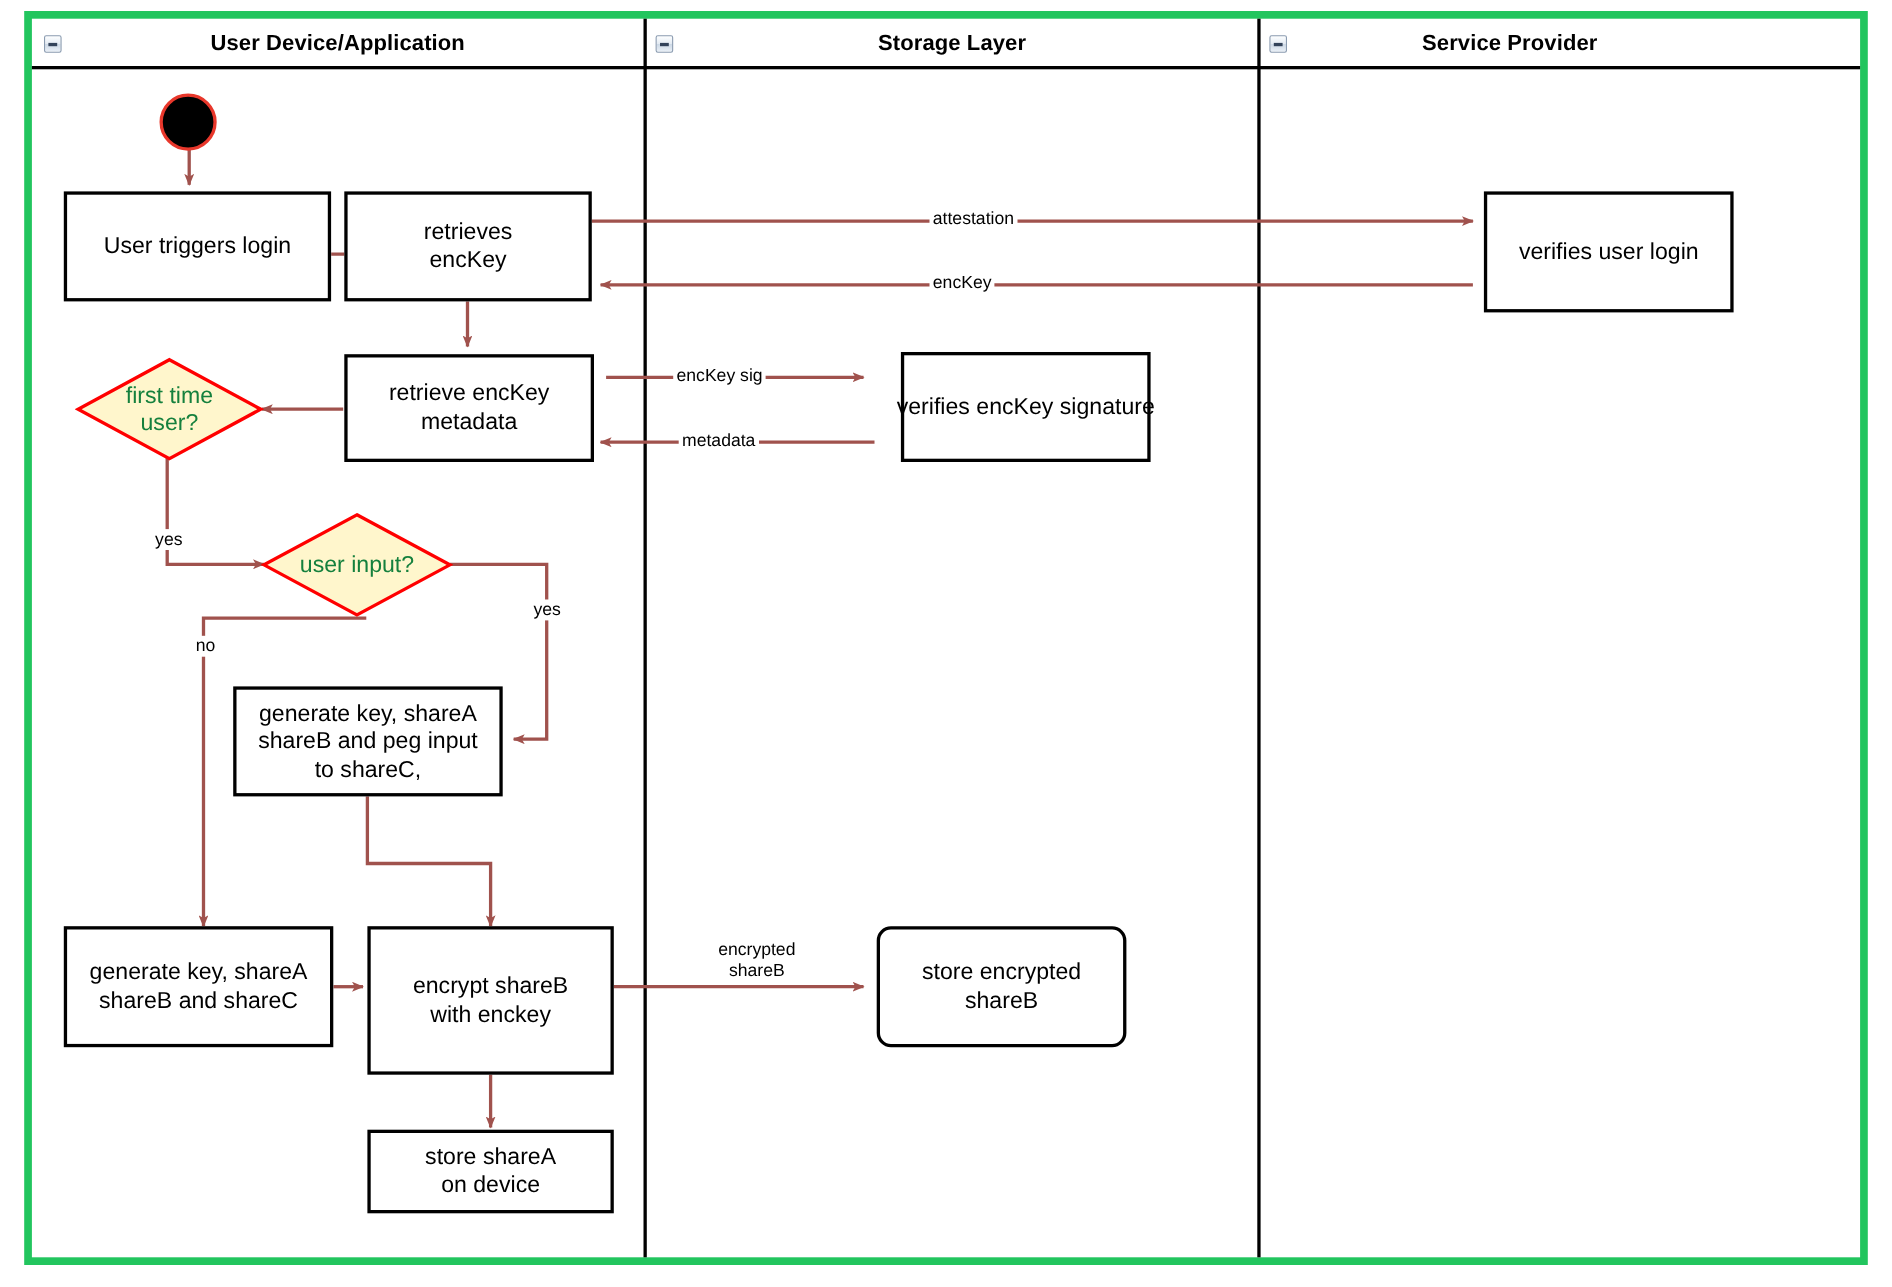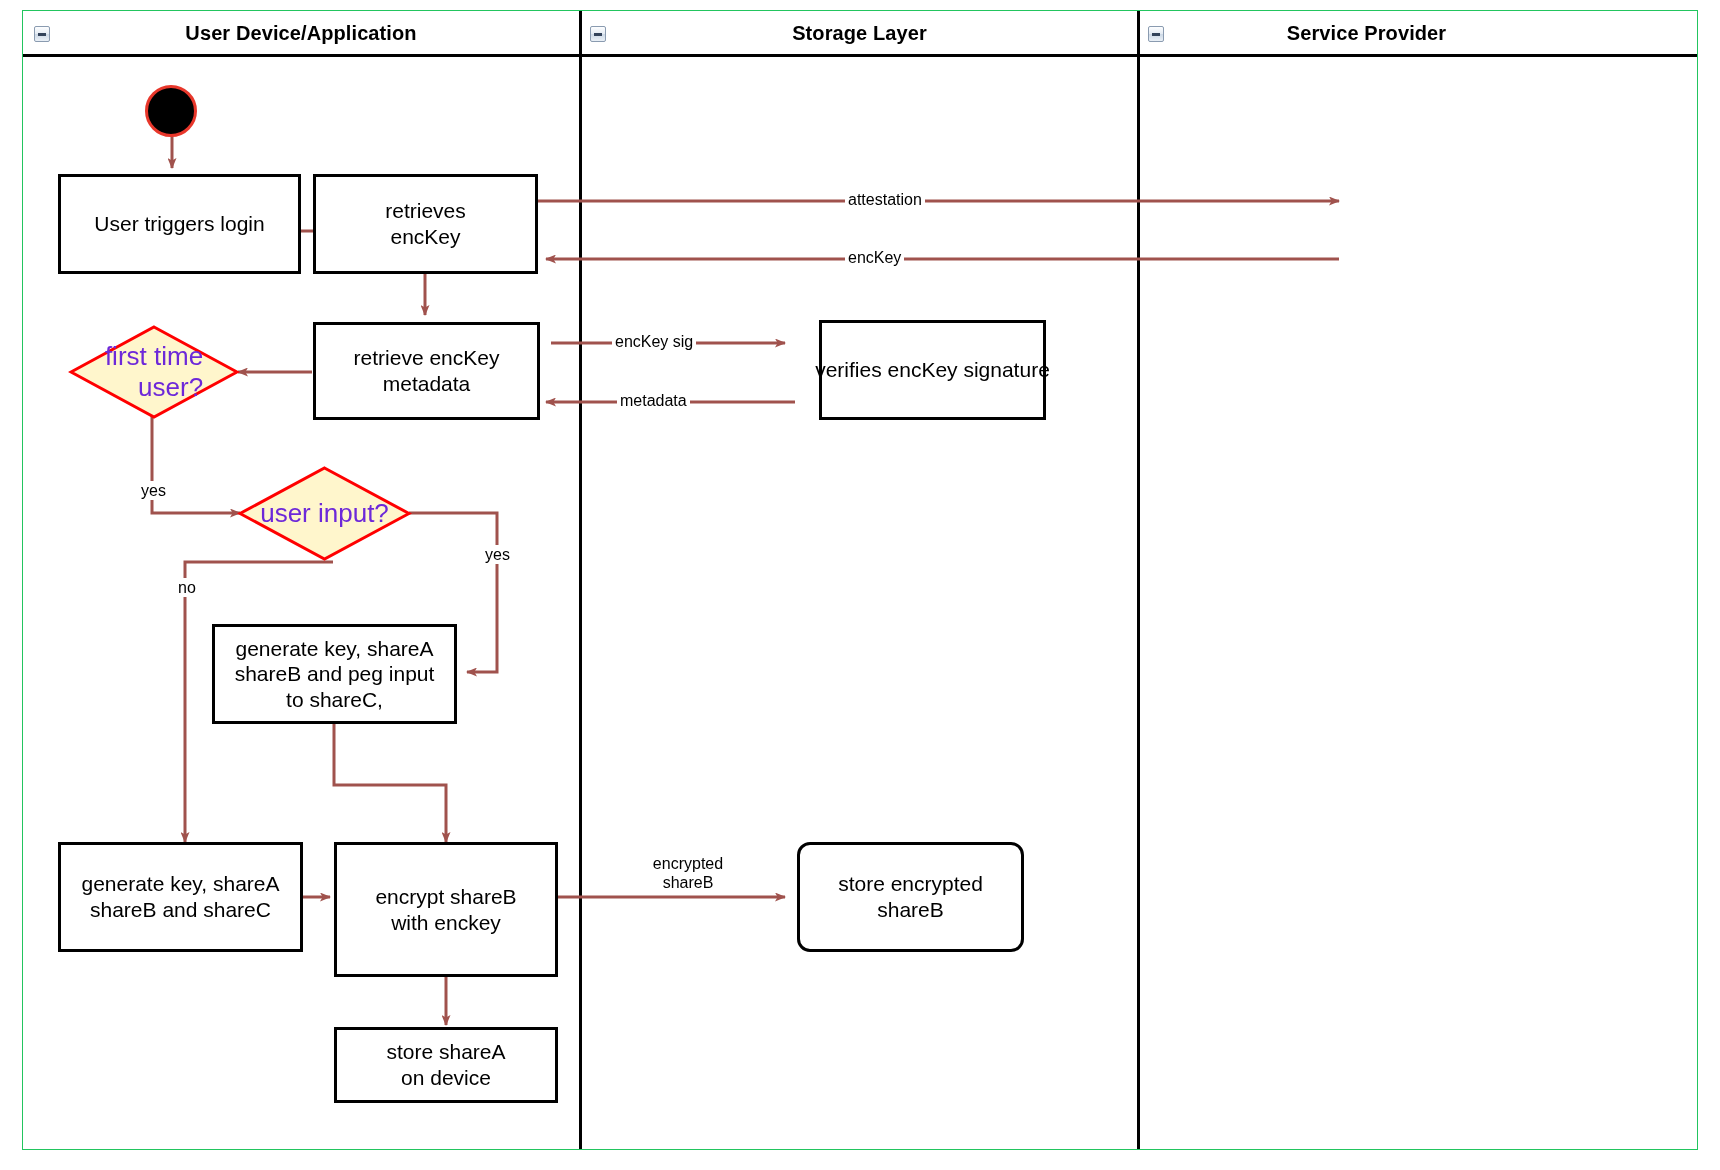--- a/index.html
+++ b/index.html
@@ -18,21 +18,21 @@
     overflow: hidden;
   }
 
   
   .pool {
     position: absolute;
     left: 22px;
     top: 10px;
     width: 1676px;
     height: 1140px;
-    border: 1px solid #22c55e;
+    border: 7px solid #22c55e;
     box-sizing: border-box;
     background: #ffffff;
   }
   .lane-header-row {
     position: absolute;
     left: 0;
     top: 0;
     right: 0;
     height: 46px;
     border-bottom: 3px solid #000000;
@@ -122,24 +122,24 @@
   }
   .diamond-label {
     position: absolute;
     left: 0;
     top: 0;
     width: 100%;
     height: 100%;
     display: flex;
     align-items: center;
     justify-content: center;
-    text-align: right;
-    font-size: 26px;
+    text-align: center;
+    font-size: 21px;
     line-height: 1.2;
-    color: #6d28d9;
+    color: #15803d;
   }
   .edge-label {
     position: absolute;
     font-size: 16px;
     line-height: 1.2;
     color: #000000;
     text-align: center;
     white-space: pre-line;
     background: #ffffff;
     padding: 0 3px;
@@ -263,20 +263,23 @@
 
   <div class="node act" style="left:819px; top:320px; width:227px; height:100px;">
     <span class="overflow-txt">verifies encKey signature</span>
   </div>
 
   <div class="node act" style="left:797px; top:842px; width:227px; height:110px;border-radius:13px;">
     <span class="txt" style="white-space:pre-line;">store encrypted
 shareB</span>
   </div>
 
+  <div class="node act" style="left:1349px; top:174px; width:227px; height:110px;">
+    <span class="txt">verifies user login</span>
+  </div>
 
   <div class="edge-label" style="left:845px; top:190px;">attestation</div>
   <div class="edge-label" style="left:845px; top:248px;">encKey</div>
   <div class="edge-label" style="left:612px; top:332px;">encKey sig</div>
   <div class="edge-label" style="left:617px; top:391px;">metadata</div>
   <div class="edge-label" style="left:138px; top:481px;">yes</div>
   <div class="edge-label" style="left:482px; top:545px;">yes</div>
   <div class="edge-label" style="left:175px; top:578px;">no</div>
   <div class="edge-label" style="left:620px; top:854px; width:130px; background:transparent;">encrypted
 shareB</div>

